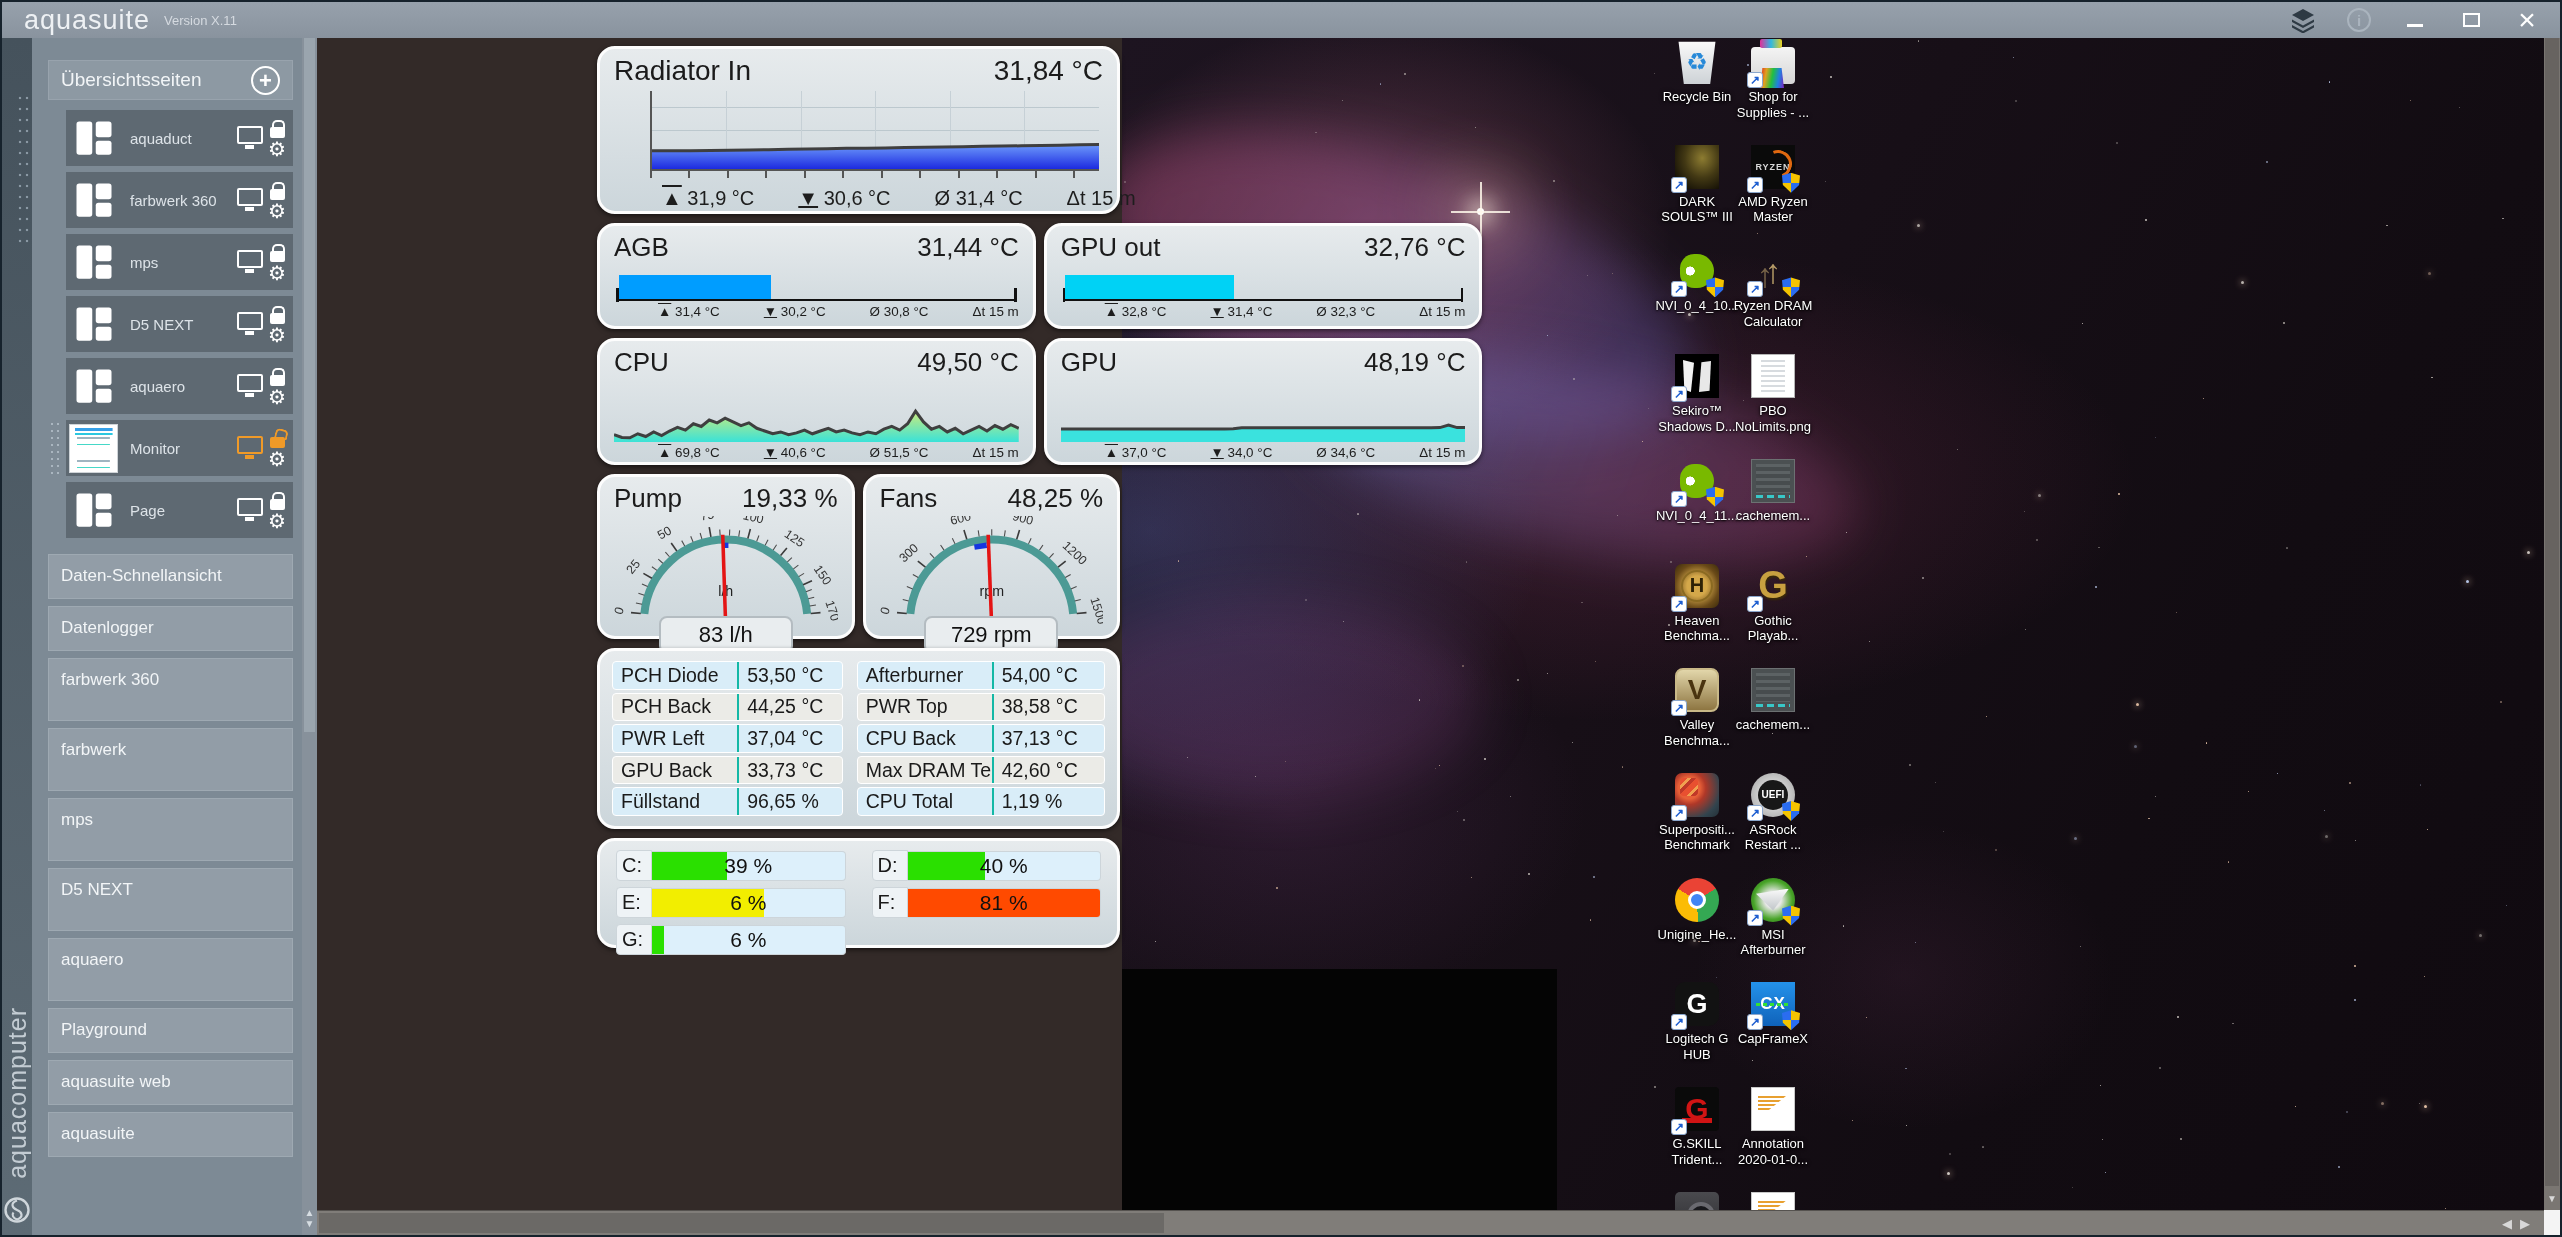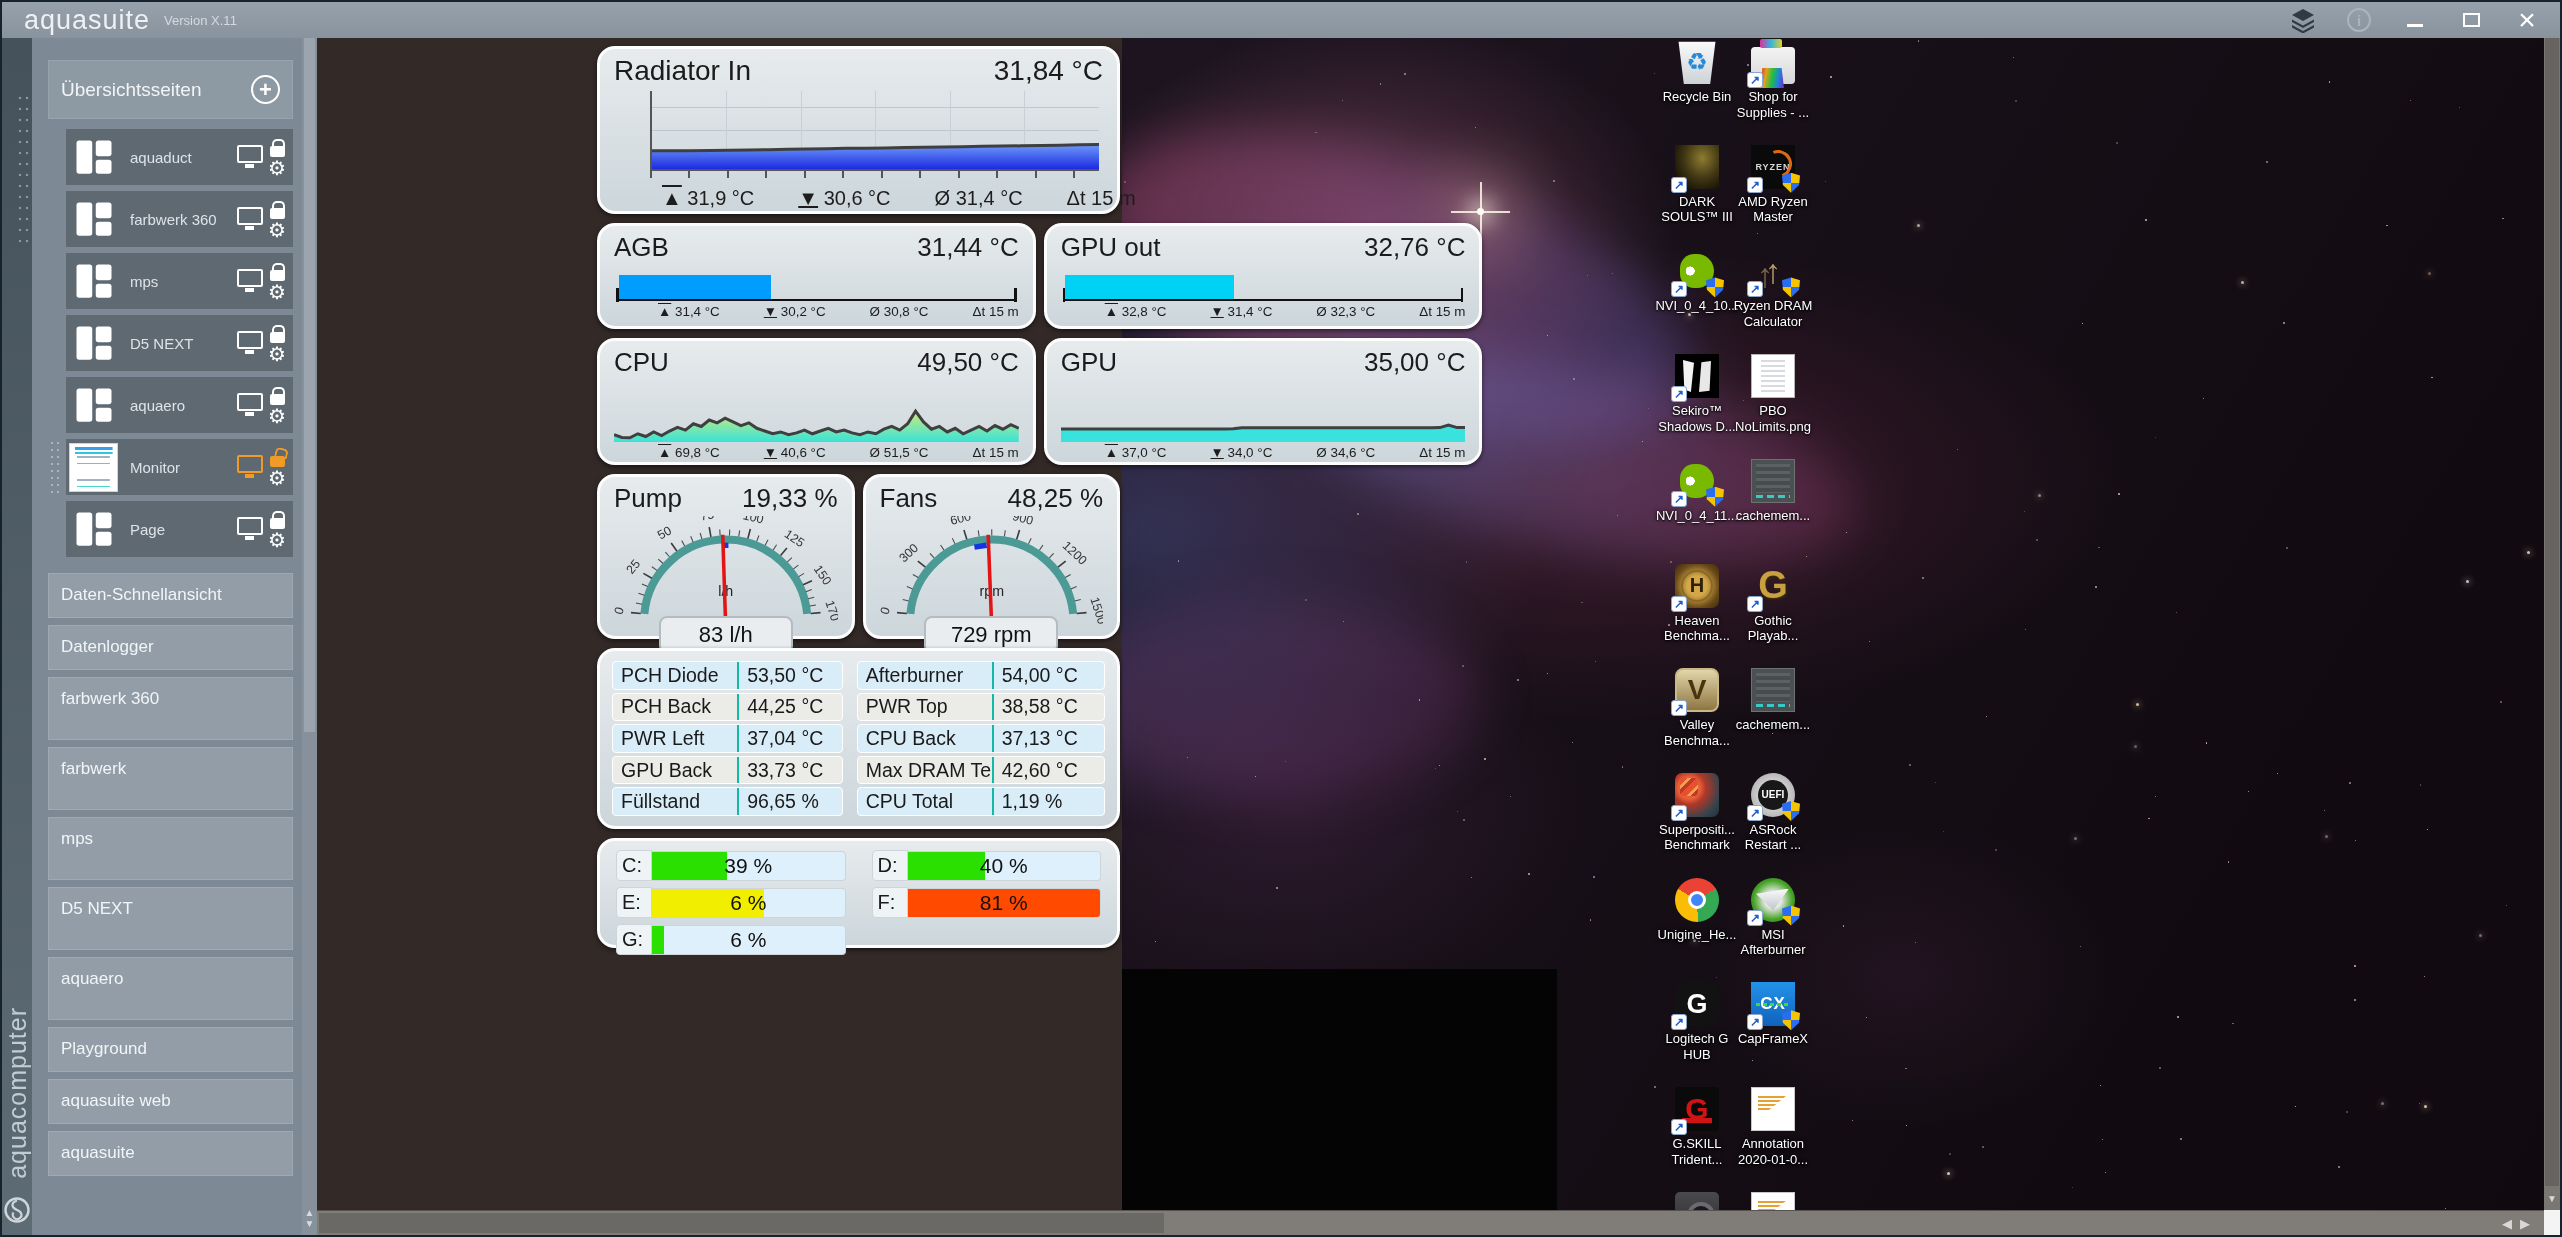--- a/index.html
+++ b/index.html
@@ -19,21 +19,21 @@
   .body{display:flex;height:1197px;}
   .leftstrip{position:relative;width:30px;background:linear-gradient(#45525c,#5d6b75);flex:none;}
   .leftstrip .dots{position:absolute;top:58px;left:16px;width:16px;height:150px;background:radial-gradient(circle at 2px 2px,#8a98a4 1.3px,transparent 1.6px);background-size:7px 11px;}
   .brand-text{position:absolute;bottom:56px;left:1px;writing-mode:vertical-rl;transform:rotate(180deg);font-size:25px;color:#c3ccd3;letter-spacing:1px;}
   .brand-logo{position:absolute;bottom:8px;left:2px;}
   
   .sidebar{position:relative;width:285px;flex:none;background:#7d8a95;overflow:hidden;padding:22px 24px 0 10px;}
   .sb-scrollbar{position:absolute;top:0;right:0;bottom:0;width:15px;background:#87919b;}
   .sb-thumb{position:absolute;top:0;left:2px;right:2px;height:58%;background:#9aa5ae;}
   .sb-arrows{position:absolute;bottom:6px;left:0;right:0;text-align:center;color:#d6dde2;font-size:10px;line-height:11px;}
-  .sb-header{height:59px;background:#8d99a3;border:1px solid #98a3ad;display:flex;align-items:center;padding:0 12px;margin:0 0 10px 6px;}
+  .sb-header{height:40px;background:#8d99a3;border:1px solid #98a3ad;display:flex;align-items:center;padding:0 12px;margin:0 0 10px 6px;}
   .sb-header-label{font-size:19px;color:#f2f5f7;}
   .add-btn{margin-left:auto;width:29px;height:29px;border:2px solid #fff;border-radius:50%;color:#fff;font-size:22px;line-height:25px;text-align:center;font-weight:bold;}
   .sb-pages{margin-left:24px;}
   .page-item{position:relative;height:56px;margin-bottom:6px;background:#5e6972;display:flex;align-items:center;padding:3px;}
   .page-item.active .mi{border-color:#f09a28;}
   .page-item.active .mi::after{background:#f09a28;}
   .page-thumb{width:49px;height:49px;flex:none;display:flex;align-items:center;justify-content:center;background:#5e6972;}
   .page-thumb svg{width:42px;height:42px;}
   .page-thumb.preview{background:#fff;border:1px solid #cfd4d8;background-image:linear-gradient(#35a0e8 0 3px,transparent 3px 5px,#2bc8e0 5px 7px,transparent 7px),repeating-linear-gradient(180deg,transparent 0 9px,#9fb4c0 9px 11px,transparent 11px 16px,#45d8c8 16px 17px,transparent 17px 23px);background-size:80% 60%,70% 90%;background-position:50% 20%,50% 80%;background-repeat:no-repeat;}
   .page-label{flex:1;padding-left:12px;font-size:15px;color:#dde3e8;white-space:nowrap;overflow:hidden;}
@@ -827,21 +827,21 @@
             <div class="stats">
                 <span class="stat"><span class="sym max">▲</span> 69,8 °C</span>
                 <span class="stat"><span class="sym min">▼</span> 40,6 °C</span>
                 <span class="stat"><span class="sym ">Ø</span> 51,5 °C</span>
                 <span class="stat"><span class="sym ">Δt</span> 15 m</span>
               </div>
           </div>
           <div class="card sm">
             <div class="card-head">
               <span class="t">GPU</span>
-              <span class="v">35,00 °C</span>
+              <span class="v">48,19 °C</span>
             </div>
             <div class="mini-chart">
                 <div class="plot" style="inset:0">
                   <div class="gridlines"></div>
                   <svg viewBox="0 0 100 100" preserveAspectRatio="none">
                     <defs>
                       <linearGradient id="g2" x1="0" y1="0" x2="0" y2="1">
                         <stop offset="0" stop-color="#3ae2de"></stop>
                         <stop offset="1" stop-color="#3ae2de"></stop>
                       </linearGradient>

